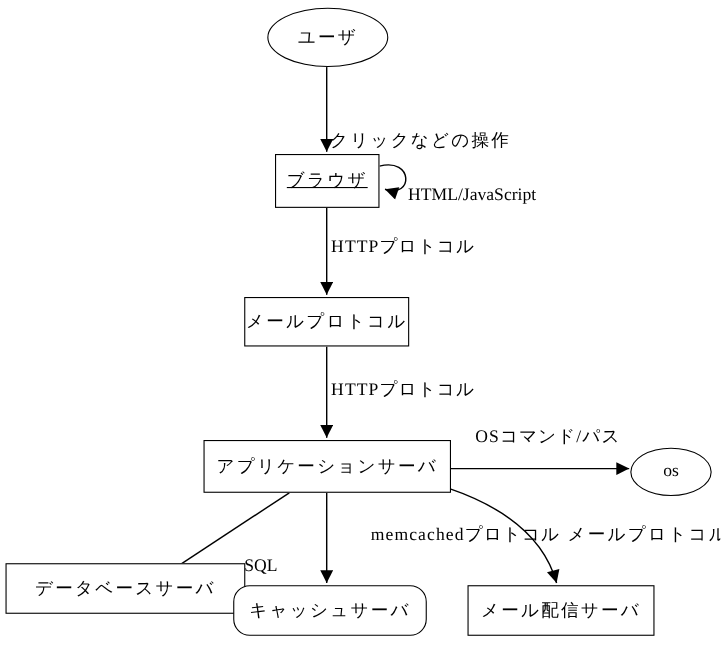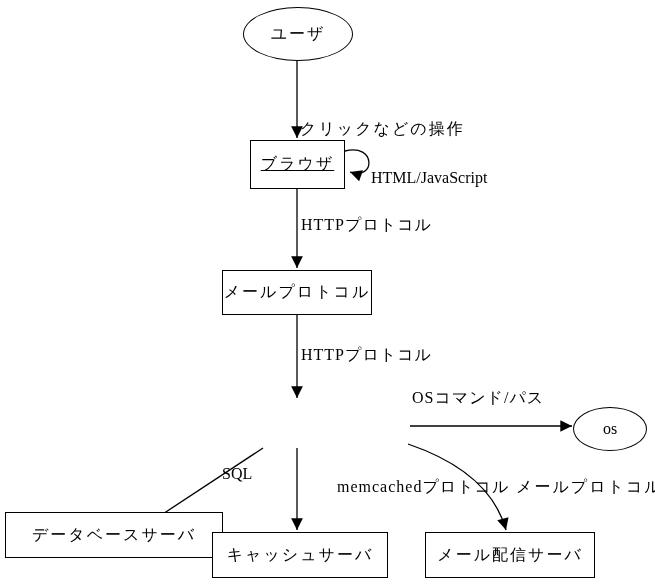--- a/index.html
+++ b/index.html
@@ -80,46 +80,49 @@
   </div>
 
   <div class="node cjk" style="left:250px; top:140px; width:95px; height:49px;text-decoration:underline;">
     <span>ブラウザ</span>
   </div>
 
   <div class="node cjk" style="left:222px; top:270px; width:150px; height:45px;">
     <span>メールプロトコル</span>
   </div>
 
+  <div class="node cjk" style="left:185px; top:400px; width:225px; height:48px;">
+    <span>アプリケーションサーバ</span>
+  </div>
 
   <div class="node ellipse latin" style="left:573px; top:407px; width:74px; height:44px;">
     <span>os</span>
   </div>
 
   <div class="node cjk" style="left:5px; top:512px; width:218px; height:46px;">
     <span>データベースサーバ</span>
   </div>
 
-  <div class="node cjk" style="left:212px; top:532px; width:176px; height:46px;">
+  <div class="node cjk" style="left:212px; top:532px; width:176px; height:46px;border-radius:15px;">
     <span>キャッシュサーバ</span>
   </div>
 
   <div class="node cjk" style="left:425px; top:532px; width:170px; height:46px;">
     <span>メール配信サーバ</span>
   </div>
 
   <div class="edge-label cjk" style="left:300px; top:85px;margin-top:34px;">クリックなどの操作</div>
 
   <div class="edge-label latin" style="left:371px; top:168px;">HTML/JavaScript</div>
 
   <div class="edge-label mixed" style="left:301px; top:215px;">HTTPプロトコル</div>
 
   <div class="edge-label mixed" style="left:301px; top:345px;">HTTPプロトコル</div>
 
-  <div class="edge-label mixed" style="left:412px; top:388px;">OSコマンド/パス</div>
+  <div class="edge-label mixed" style="left:432px; top:388px;">OSコマンド/パス</div>
 
-  <div class="edge-label latin" style="left:222px; top:464px;">SQL</div>
+  <div class="edge-label latin" style="left:222px; top:505px;">SQL</div>
 
   <div class="edge-label mixed" style="left:298px; top:477px;margin-left:39px;">memcachedプロトコル</div>
 
   <div class="edge-label cjk" style="left:516px; top:477px;">メールプロトコル</div>
 
 </div>
 
 </body></html>

